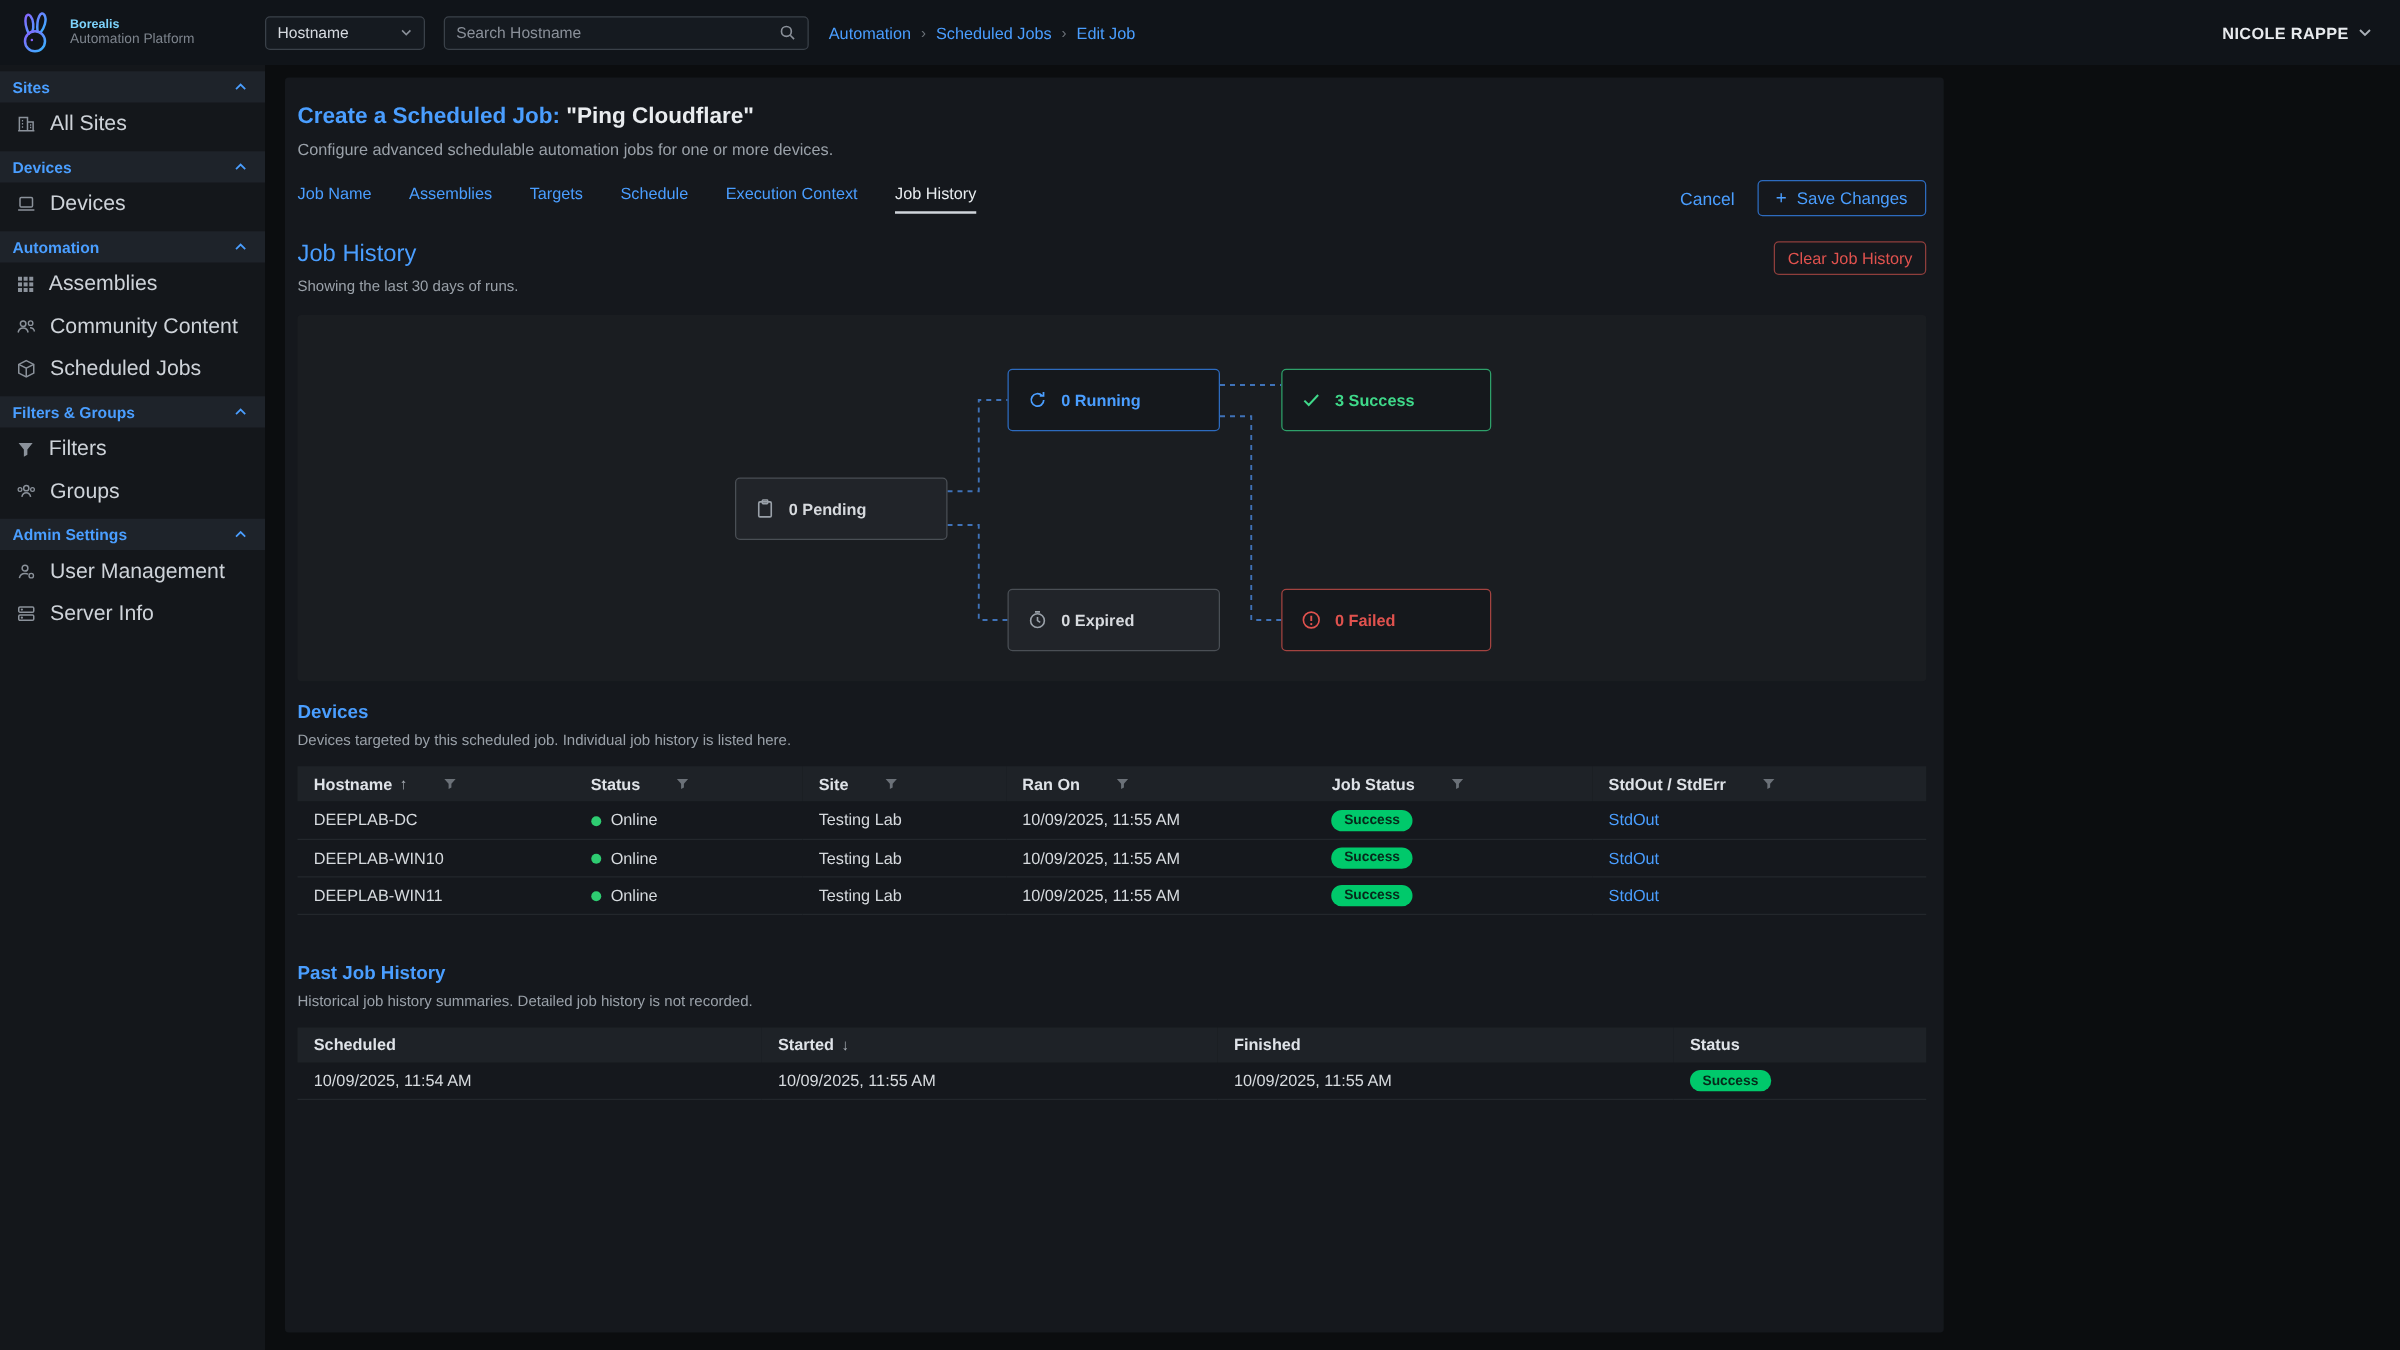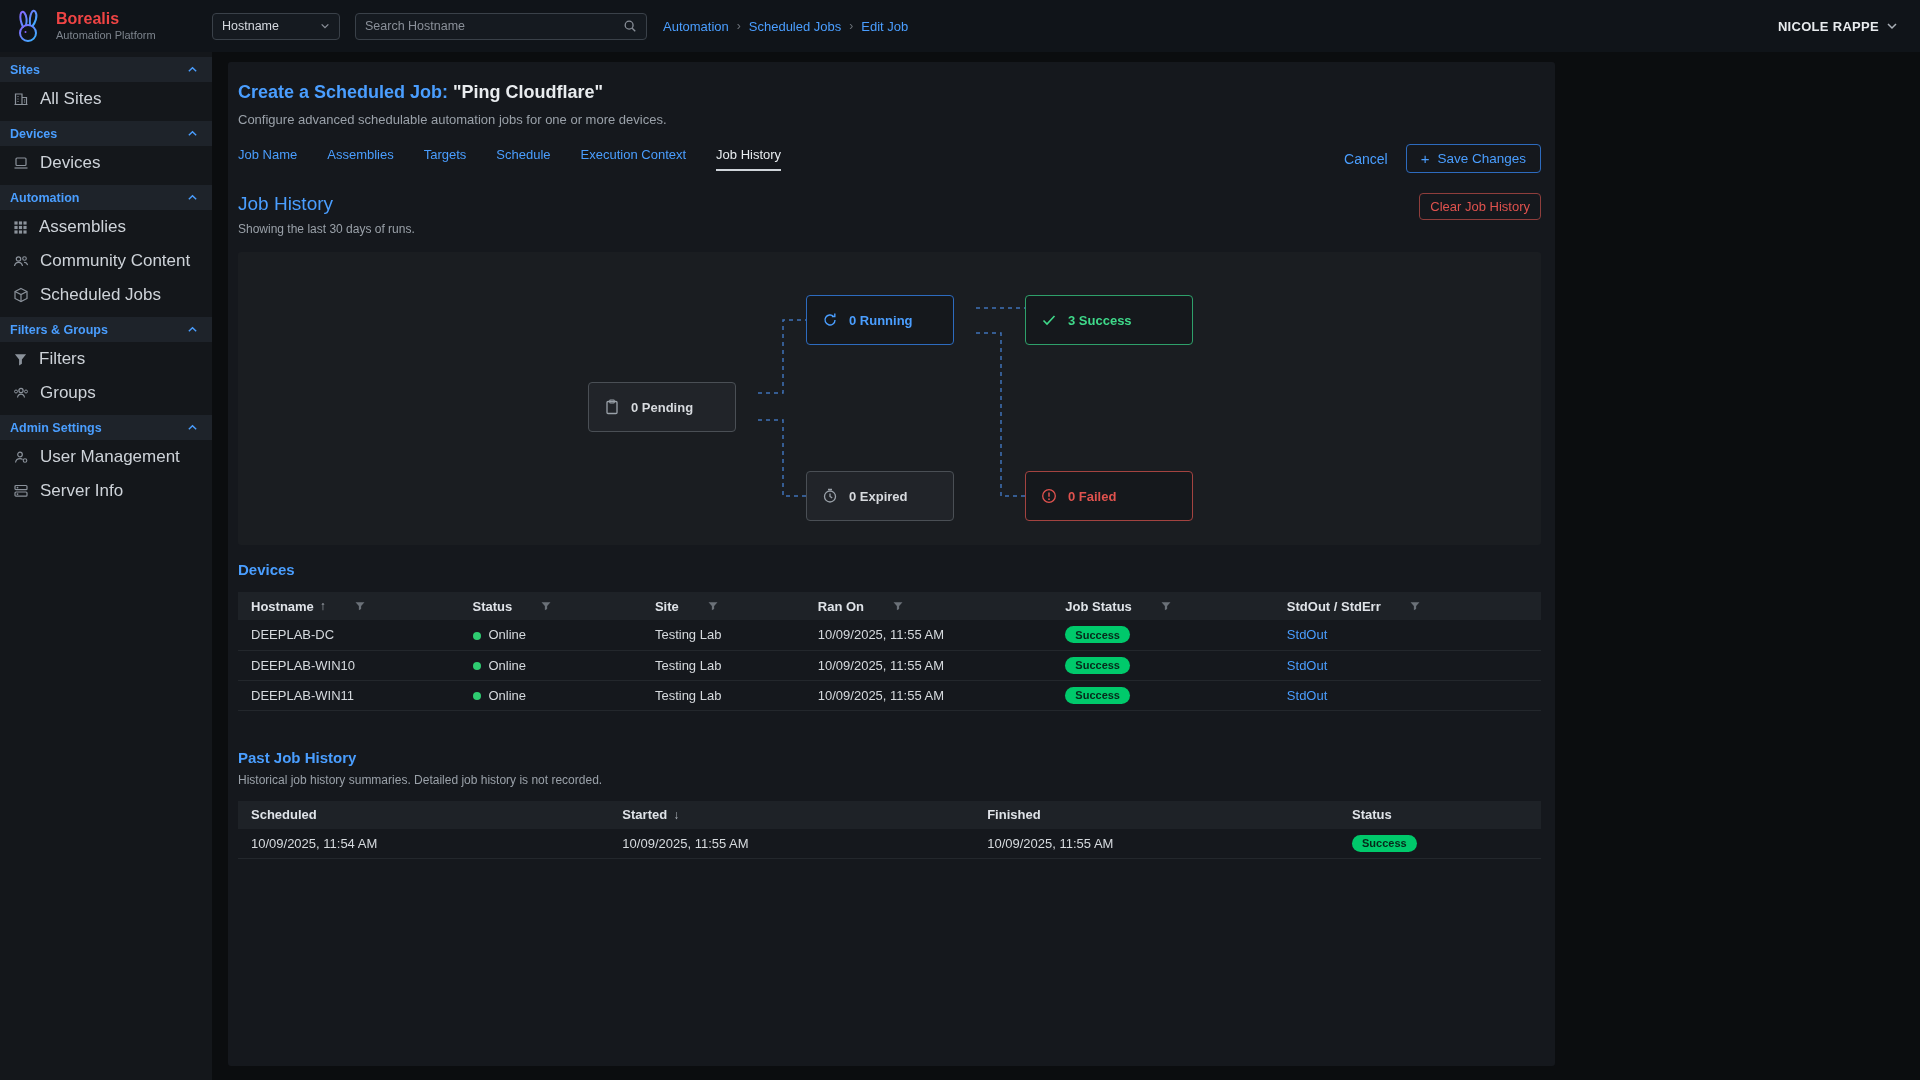--- a/index.html
+++ b/index.html
@@ -3,21 +3,21 @@
 <meta charset="utf-8">
 <style>
   *{margin:0;padding:0;box-sizing:border-box;}
   html,body{width:1920px;height:1080px;}
   body{background:#0b0d0f;font-family:"Liberation Sans",sans-serif;color:#cfd4da;overflow:hidden;position:relative;}
 
   
   .topbar{position:absolute;top:0;left:0;right:0;height:52px;background:#101419;display:flex;align-items:center;z-index:10;}
   .brand{width:212px;display:flex;align-items:center;gap:8px;padding-left:8px;flex:0 0 212px;}
   .brand-text{display:flex;flex-direction:column;line-height:1.15;}
-  .brand-name{color:#ef4444;font-weight:bold;font-size:16px;}
+  .brand-name{color:#7dd3fc;font-weight:bold;font-size:10px;}
   .brand-sub{color:#7d848d;font-size:11px;}
   .host-select{width:128px;height:27px;border:1px solid #3a4149;border-radius:4px;background:#151a20;display:flex;align-items:center;justify-content:space-between;padding:0 9px;font-size:12.5px;color:#d6dae0;cursor:pointer;}
   .search-box{margin-left:15px;width:292px;height:27px;border:1px solid #3a4149;border-radius:4px;background:#151a20;display:flex;align-items:center;padding:0 9px;}
   .search-box input{flex:1;background:transparent;border:none;outline:none;color:#d6dae0;font-size:12.5px;font-family:"Liberation Sans",sans-serif;}
   .search-box input::placeholder{color:#8a9099;}
   .breadcrumb{margin-left:16px;display:flex;align-items:center;gap:8px;font-size:13px;}
   .crumb{color:#4a9eff;cursor:pointer;text-decoration:none;}
   .crumb-sep{color:#6b7178;font-size:12px;}
   .user{margin-left:auto;margin-right:22px;display:flex;align-items:center;gap:7px;color:#e8ebee;font-size:13px;font-weight:bold;letter-spacing:.3px;cursor:pointer;}
   .caret{color:#aab0b7;}
@@ -46,21 +46,21 @@
   .plus{font-size:15px;line-height:1;}
 
   .section-row{margin-top:20px;display:flex;align-items:flex-start;justify-content:space-between;}
   .jh-heading{color:#4a9eff;font-size:19px;font-weight:normal;}
   .jh-sub{margin-top:7px;font-size:12px;color:#9aa1a9;}
   .clear-btn{border:1px solid #8f3e3c;color:#e0524e;background:transparent;border-radius:4px;font-size:13px;padding:5px 10px;cursor:pointer;font-family:"Liberation Sans",sans-serif;}
 
   
   .diagram{position:relative;margin-top:16px;height:293px;background:#1a1d21;border-radius:3px;}
   .flow-svg{position:absolute;left:0;top:0;}
-  .flow-box{position:absolute;width:148px;height:50px;border:1px solid #4a4f55;border-radius:4px;background:#212429;display:flex;align-items:center;gap:11px;padding-left:15px;font-size:13px;font-weight:bold;color:#d7dade;cursor:pointer;}
+  .flow-box{position:absolute;width:170px;height:50px;border:1px solid #4a4f55;border-radius:4px;background:#212429;display:flex;align-items:center;gap:11px;padding-left:15px;font-size:13px;font-weight:bold;color:#d7dade;cursor:pointer;}
   .flow-box .f-icn{display:flex;color:#9aa1a9;}
   .flow-box.blue{background:#15181c;border-color:#2d6bbf;color:#4a9eff;}
   .flow-box.blue .f-icn{color:#4a9eff;}
   .flow-box.green{background:#15181c;border-color:#2ea06a;color:#3fd98a;}
   .flow-box.green .f-icn{color:#3fd98a;}
   .flow-box.red{background:#15181c;border-color:#a34340;color:#e0524e;}
   .flow-box.red .f-icn{color:#e0524e;}
 
   
   .tbl-heading{color:#4a9eff;font-size:15px;margin-top:16px;}
@@ -362,20 +362,21 @@
             <circle cx="8" cy="8" r="6.3" stroke="currentColor" fill="none" stroke-width="1.3"></circle>
             <path d="M8 4.5v4.2" stroke="currentColor" stroke-width="1.5"></path>
             <circle cx="8" cy="11.2" r=".9" fill="currentColor"></circle>
           </svg>
         </span>
       <span>0 Failed</span>
     </div>
   </div>
 
   <h3 class="tbl-heading">Devices</h3>
+  <div class="tbl-desc">Devices targeted by this scheduled job. Individual job history is listed here.</div>
 
   <table>
     <colgroup>
       <col style="width:17%">
         <col style="width:14%">
         <col style="width:12.5%">
         <col style="width:19%">
         <col style="width:17%">
         <col style="width:20.5%">
     </colgroup>

